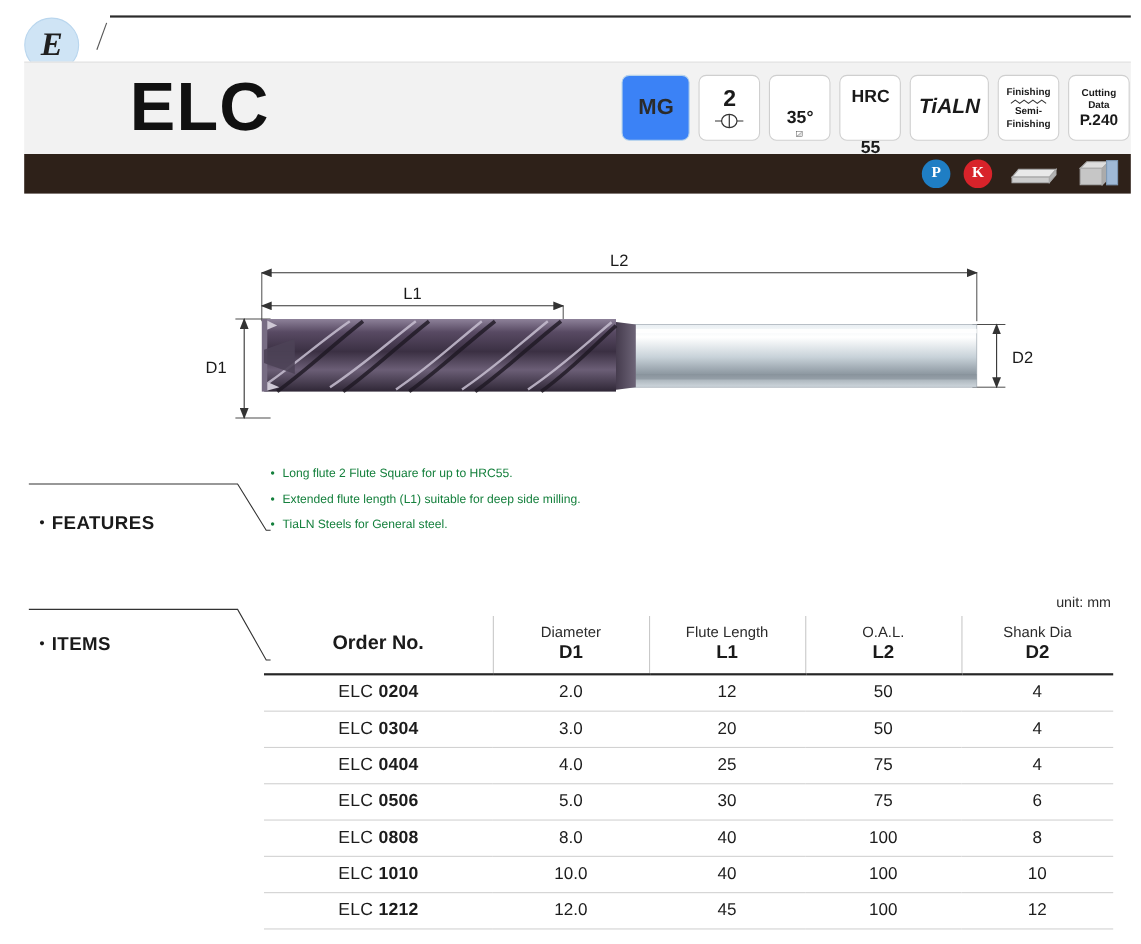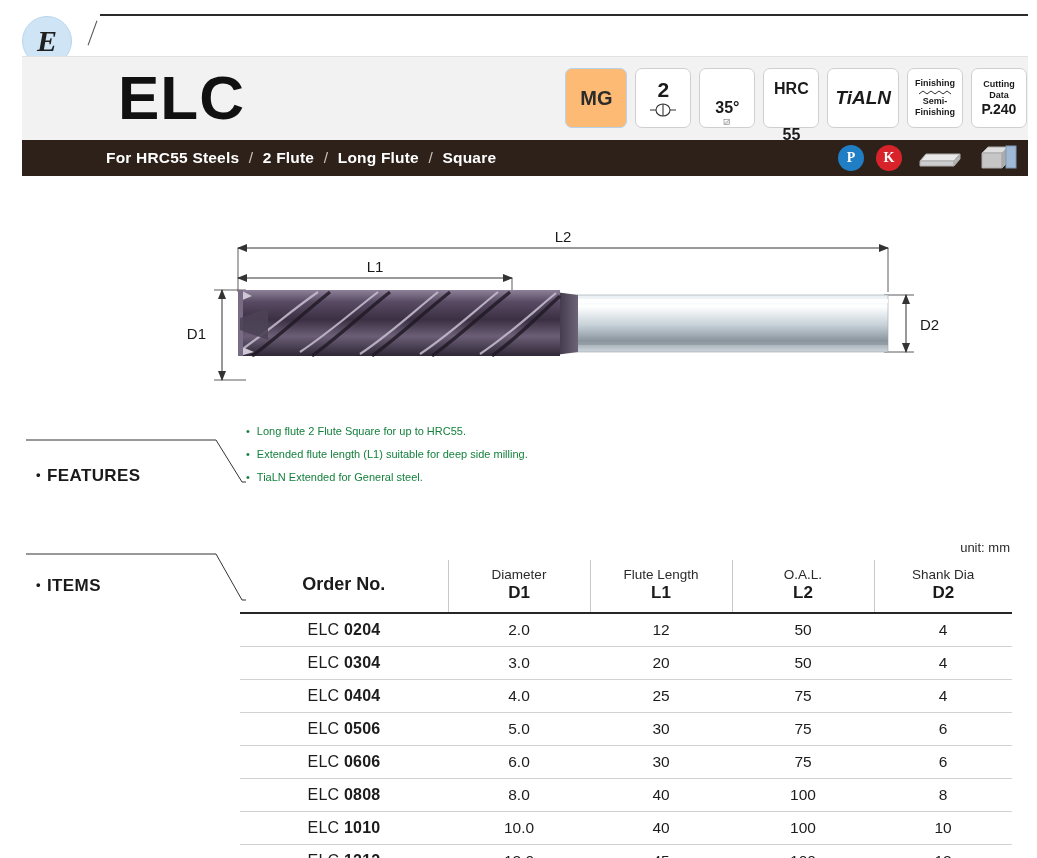--- a/index.html
+++ b/index.html
@@ -101,21 +101,21 @@
     border-radius: 7px;
     min-width: 56px;
     display: flex;
     flex-direction: column;
     align-items: center;
     justify-content: center;
     padding: 2px 7px;
     box-sizing: border-box;
   }
   .badge.mg {
-    background: #fdba74;
+    background: #3b82f6;
     border-color: #b6d3ec;
     font-size: 20px;
     font-weight: bold;
     color: #2b2b2b;
     min-width: 62px;
   }
   .badge .b-big {
     font-size: 21px;
     font-weight: bold;
     line-height: 22px;
@@ -350,29 +350,20 @@
     </div>
 
     <div class="badge">
       <span class="b-small">Cutting</span>
       <span class="b-small">Data</span>
       <span class="b-240">P.240</span>
     </div>
   </div>
 
   <div class="dark-band">
-    <div class="desc">
-      <span>For HRC55 Steels</span>
-      <span class="sep">/</span>
-      <span>2 Flute</span>
-      <span class="sep">/</span>
-      <span>Long Flute</span>
-      <span class="sep">/</span>
-      <span>Square</span>
-    </div>
     <div class="band-icons">
       <div class="mat-circle mat-p">
         <span>P</span>
       </div>
       <div class="mat-circle mat-k">
         <span>K</span>
       </div>
       <svg width="50" height="26" viewBox="0 0 50 26">
         <polygon points="6,16 40,16 46,9 12,9" fill="#e9e9e9" stroke="#aaa" stroke-width="1"></polygon>
         <polygon points="6,16 40,16 40,21 6,21" fill="#cdcdcd" stroke="#aaa" stroke-width="1"></polygon>
@@ -470,21 +461,21 @@
   <svg width="220" height="60" viewBox="0 0 220 60">
     <path d="M0 6 H190 L216 48 H246" fill="none" stroke="#333" stroke-width="1"></path>
   </svg>
 </div>
 <div class="features-label">
   <span class="dot">•</span><span>FEATURES</span>
 </div>
 <div class="features-list">
   <div><span class="b">•</span><span>Long flute 2 Flute Square for up to HRC55.</span></div>
   <div><span class="b">•</span><span>Extended flute length (L1) suitable for deep side milling.</span></div>
-  <div><span class="b">•</span><span>TiaLN Extended for General steel.</span></div>
+  <div><span class="b">•</span><span>TiaLN Steels for General steel.</span></div>
 </div>
 
 <div class="items-bracket">
   <svg width="220" height="62" viewBox="0 0 220 62">
     <path d="M0 6 H190 L216 52 H240" fill="none" stroke="#333" stroke-width="1"></path>
   </svg>
 </div>
 <div class="items-label">
   <span class="dot">•</span><span>ITEMS</span>
 </div>
@@ -544,27 +535,20 @@
       <td>4</td>
     </tr>
     <tr>
       <td class="order"><span>ELC </span><b>0506</b></td>
       <td>5.0</td>
       <td>30</td>
       <td>75</td>
       <td>6</td>
     </tr>
     <tr>
-      <td class="order"><span>ELC </span><b>0606</b></td>
-      <td>6.0</td>
-      <td>30</td>
-      <td>75</td>
-      <td>6</td>
-    </tr>
-    <tr>
       <td class="order"><span>ELC </span><b>0808</b></td>
       <td>8.0</td>
       <td>40</td>
       <td>100</td>
       <td>8</td>
     </tr>
     <tr>
       <td class="order"><span>ELC </span><b>1010</b></td>
       <td>10.0</td>
       <td>40</td>

